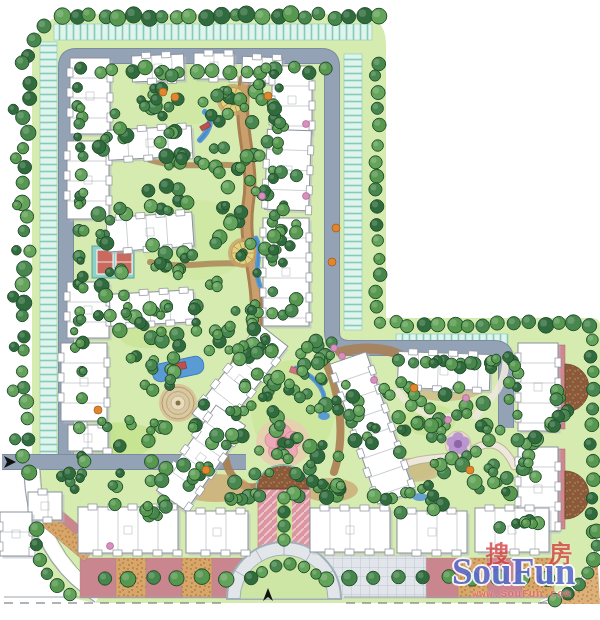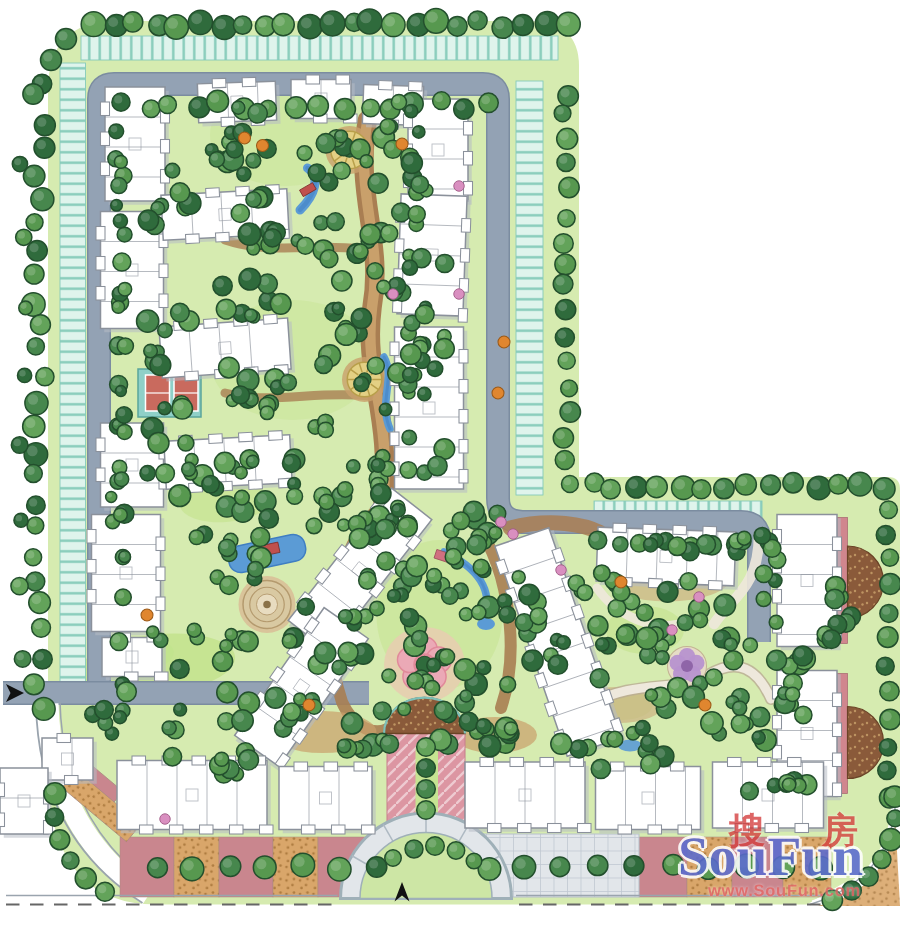--- a/index.html
+++ b/index.html
@@ -9,21 +9,21 @@
   .watermark{position:absolute;left:452px;top:538px;width:150px;height:66px;
              pointer-events:none;font-family:"Liberation Serif",serif;}
   .wm-cn{position:absolute;top:0;font-weight:bold;font-size:24px;opacity:.78;
          text-shadow:0 0 2px rgba(255,255,255,.8);}
   .wm-cn1{left:34px;}
   .wm-cn2{left:96px;}
   .wm-latin{position:absolute;left:0;top:12px;font-size:37px;font-weight:bold;opacity:.88;
             text-shadow:2px 0 0 #fff,-2px 0 0 #fff,0 2px 0 #fff,0 -2px 0 #fff,
                         1px 1px 0 #fff,-1px -1px 0 #fff,1px -1px 0 #fff,-1px 1px 0 #fff;}
   .wm-url{position:absolute;left:20px;top:50px;font-size:11px;font-weight:bold;opacity:.85;
-          font-family:Liberation Sans, sans-serif;letter-spacing:.5px;
+          font-family:Liberation Mono, monospace;letter-spacing:.5px;
           text-shadow:0 0 2px rgba(255,255,255,.7);}
 </style>
 </head>
 <body>
 
 <div class="stage">
   <svg id="plan" width="600" height="620" viewBox="0 0 600 620">
       <defs>
         <pattern id="tealV" width="7" height="16" patternUnits="userSpaceOnUse">
           <rect width="7" height="16" fill="#dff4ec"></rect>

